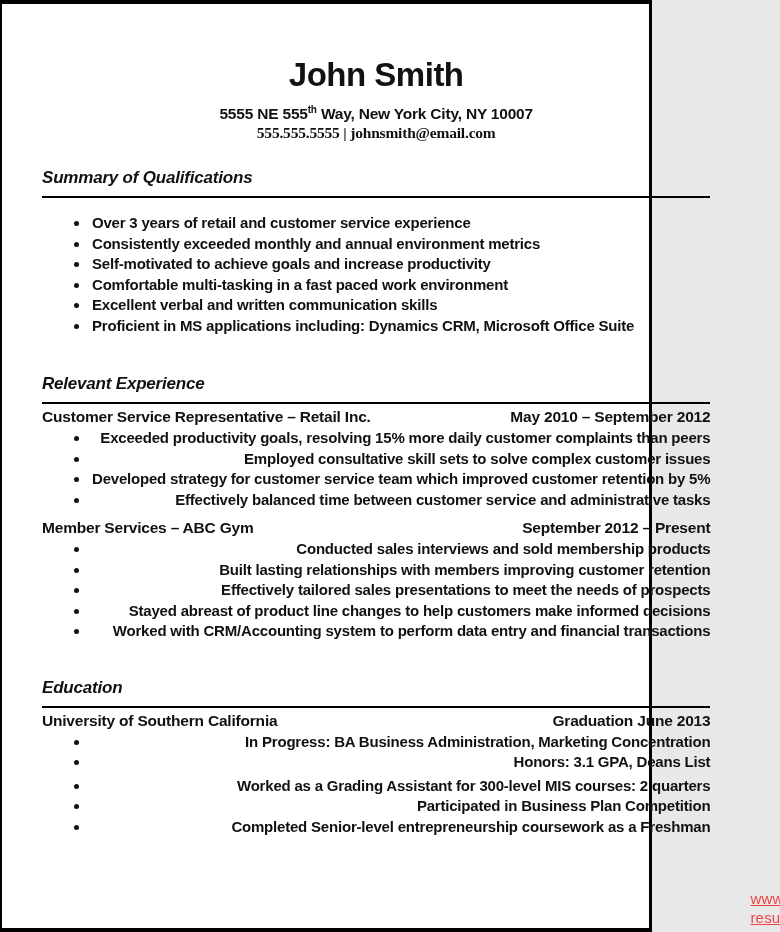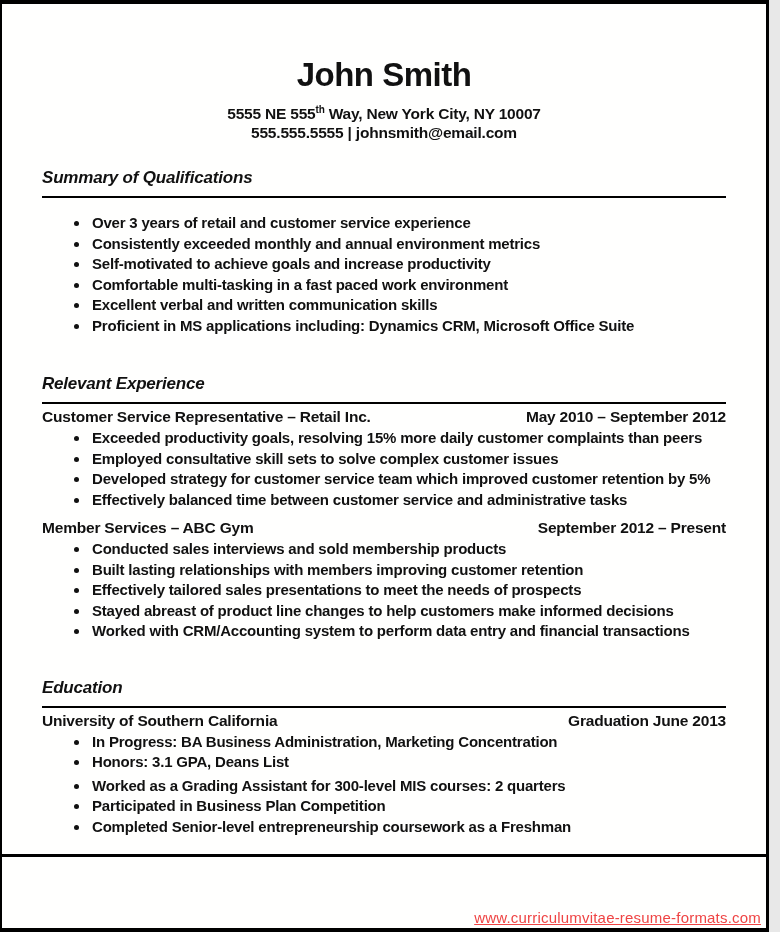--- a/index.html
+++ b/index.html
@@ -1,36 +1,36 @@
 <!DOCTYPE html>
 <html><head>
 <meta charset="utf-8">
 <style>
   html, body { margin: 0; padding: 0; background: #e8e8e8; }
   .frame {
-    width: 769px; height: 932px; box-sizing: border-box;
+    width: 652px; height: 932px; box-sizing: border-box;
     border: 4px solid #000; border-left-width: 2px; border-right-width: 3px;
     background: #fffffe;
-    display: flex; flex-direction: column;
+    display: flex; flex-direction: row;
     font-family: "Liberation Sans", "DejaVu Sans", sans-serif;
     color: #111;
   }
   .resume {
     flex: none; height: 850px; padding: 0 40px; overflow: hidden;
     font-weight: bold; letter-spacing: -0.2px;
   }
   
   .rz-header { text-align: center; }
   .rz-name {
     margin: 52px 0 0; font-size: 33px; line-height: 38px;
     font-weight: bold; letter-spacing: -0.5px;
   }
   .rz-addr { margin-top: 6px; font-size: 15.5px; line-height: 19px; }
   .rz-addr sup { font-size: 10px; }
-  .rz-contact { font-size: 15.5px; line-height: 19px; }
+  .rz-contact { font-size: 15.5px; line-height: 19px; font-family: Liberation Serif, serif; }
   
   .sec-title {
     margin: 0; font-size: 17px; line-height: 20px;
     font-style: italic; font-weight: bold;
     border-bottom: 2px solid #000; padding-bottom: 8px;
   }
   .sec-summary .sec-title { margin-top: 26px; }
   .sec-experience .sec-title { margin-top: 38px; }
   .sec-education .sec-title { margin-top: 36px; }
   .titlerow {
@@ -38,21 +38,21 @@
     margin-top: 4px; font-size: 15.5px; line-height: 17px;
   }
   .titlerow .dates { text-align: right; white-space: nowrap; }
   .job2 { margin-top: 9px; }
   .sub-title { margin: 24px 0 0; font-size: 15.5px; line-height: 17px; font-weight: bold; }
   
   ul.blts { margin: 15px 0 0; padding-left: 48px; }
   ul.blts li {
     font-size: 15px; line-height: 20.5px; list-style: disc outside;
   }
-  ul.blts.tight { margin-top: 3px; }
+  ul.blts.tight { margin-top: 3px; text-align: right; }
   ul.blts li { padding-left: 2px; }
   
   .page-edge { flex: none; height: 3px; background: #000; }
   .footer {
     flex: 1; display: flex; align-items: flex-end; justify-content: flex-end;
     padding: 0 5px 1px 0;
   }
   .footer-url {
     font-size: 15px; line-height: 19px; color: #ef4444;
     text-decoration: underline; letter-spacing: 0.2px; cursor: pointer;

